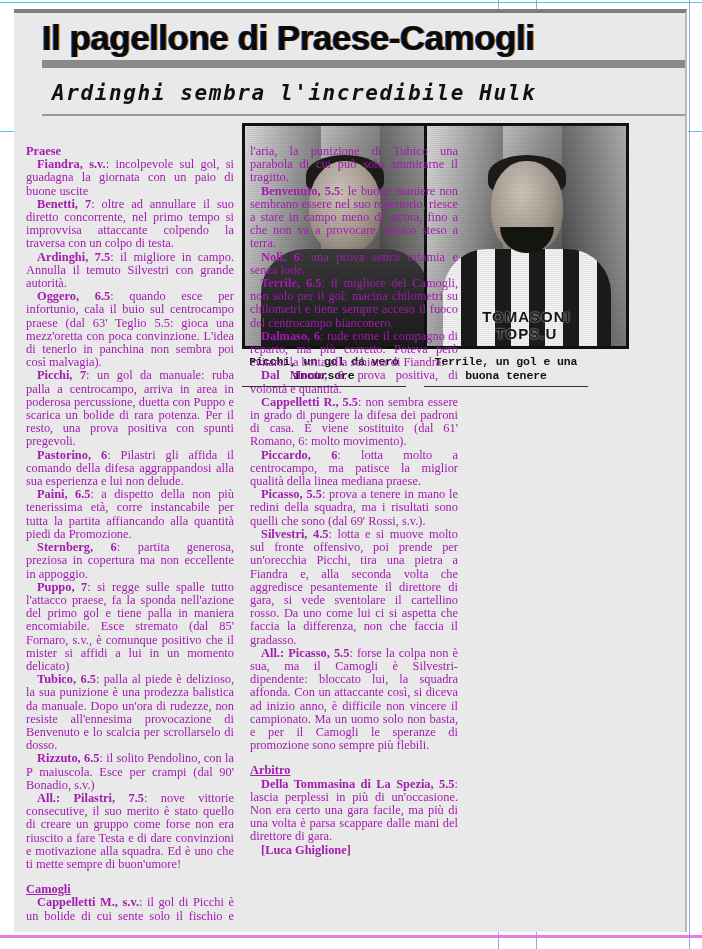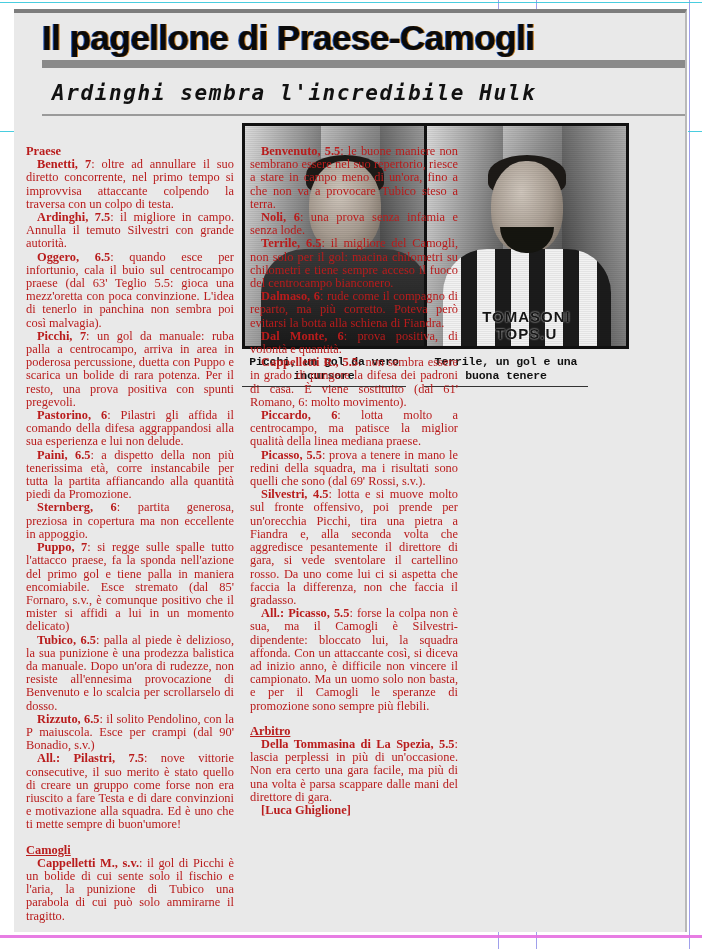--- a/index.html
+++ b/index.html
@@ -124,21 +124,21 @@
   .cols{
     position:absolute;left:12px;top:132px;width:656px;
     column-count:3;column-gap:16px;column-width:208px;
     column-fill:auto;height:790px;
   }
   .cols p{
     margin:0;
     font-size:12.4px;line-height:13.2px;
     text-align:justify;
     text-indent:11px;
-    color:#b91c1c;
+    color:#a21caf;
     hyphens:manual;
   }
   .cols p.team{
     font-weight:bold;text-indent:0;margin-top:0;
   }
   .cols p.team-gap{margin-top:12px;text-decoration:underline;}
   .cols b{font-weight:bold;}
   .byline{
     text-align:right;text-indent:0;font-weight:bold;margin-top:16px;
   }
@@ -194,20 +194,21 @@
 TOPS.U</div>
           <div class="grain"></div>
         </div>
         <div class="caption">Terrile, un gol e una buona tenere</div>
       </div>
     </div>
 
     <div class="cols" id="article-columns">
         <div class="photo-spacer" style="height: 0px; width: 100%;"></div>
         <p class="team">Praese</p>
+        <p><b>Fiandra,</b><b> s.v.</b><span>: incolpevole sul gol, si guadagna la giornata con un paio di buone uscite</span></p>
         <p><b>Benetti,</b><b> 7</b><span>: oltre ad annullare il suo diretto concorrente, nel primo tempo si improvvisa attaccante colpendo la traversa con un colpo di testa.</span></p>
         <p><b>Ardinghi,</b><b> 7.5</b><span>: il migliore in campo. Annulla il temuto Silvestri con grande autorità.</span></p>
         <p><b>Oggero,</b><b> 6.5</b><span>: quando esce per infortunio, cala il buio sul centrocampo praese (dal 63' Teglio 5.5: gioca una mezz'oretta con poca convinzione. L'idea di tenerlo in panchina non sembra poi così malvagia).</span></p>
         <p><b>Picchi,</b><b> 7</b><span>: un gol da manuale: ruba palla a centrocampo, arriva in area in poderosa percussione, duetta con Puppo e scarica un bolide di rara potenza. Per il resto, una prova positiva con spunti pregevoli.</span></p>
         <p><b>Pastorino,</b><b> 6</b><span>: Pilastri gli affida il comando della difesa aggrappandosi alla sua esperienza e lui non delude.</span></p>
         <p><b>Paini,</b><b> 6.5</b><span>: a dispetto della non più tenerissima età, corre instancabile per tutta la partita affiancando alla quantità piedi da Promozione.</span></p>
         <p><b>Sternberg,</b><b> 6</b><span>: partita generosa, preziosa in copertura ma non eccellente in appoggio.</span></p>
         <p><b>Puppo,</b><b> 7</b><span>: si regge sulle spalle tutto l'attacco praese, fa la sponda nell'azione del primo gol e tiene palla in maniera encomiabile. Esce stremato (dal 85' Fornaro, s.v., è comunque positivo che il mister si affidi a lui in un momento delicato)</span></p>
         <p><b>Tubico,</b><b> 6.5</b><span>: palla al piede è delizioso, la sua punizione è una prodezza balistica da manuale. Dopo un'ora di rudezze, non resiste all'ennesima provocazione di Benvenuto e lo scalcia per scrollarselo di dosso.</span></p>
         <p><b>Rizzuto,</b><b> 6.5</b><span>: il solito Pendolino, con la P maiuscola. Esce per crampi (dal 90' Bonadio, s.v.)</span></p>

